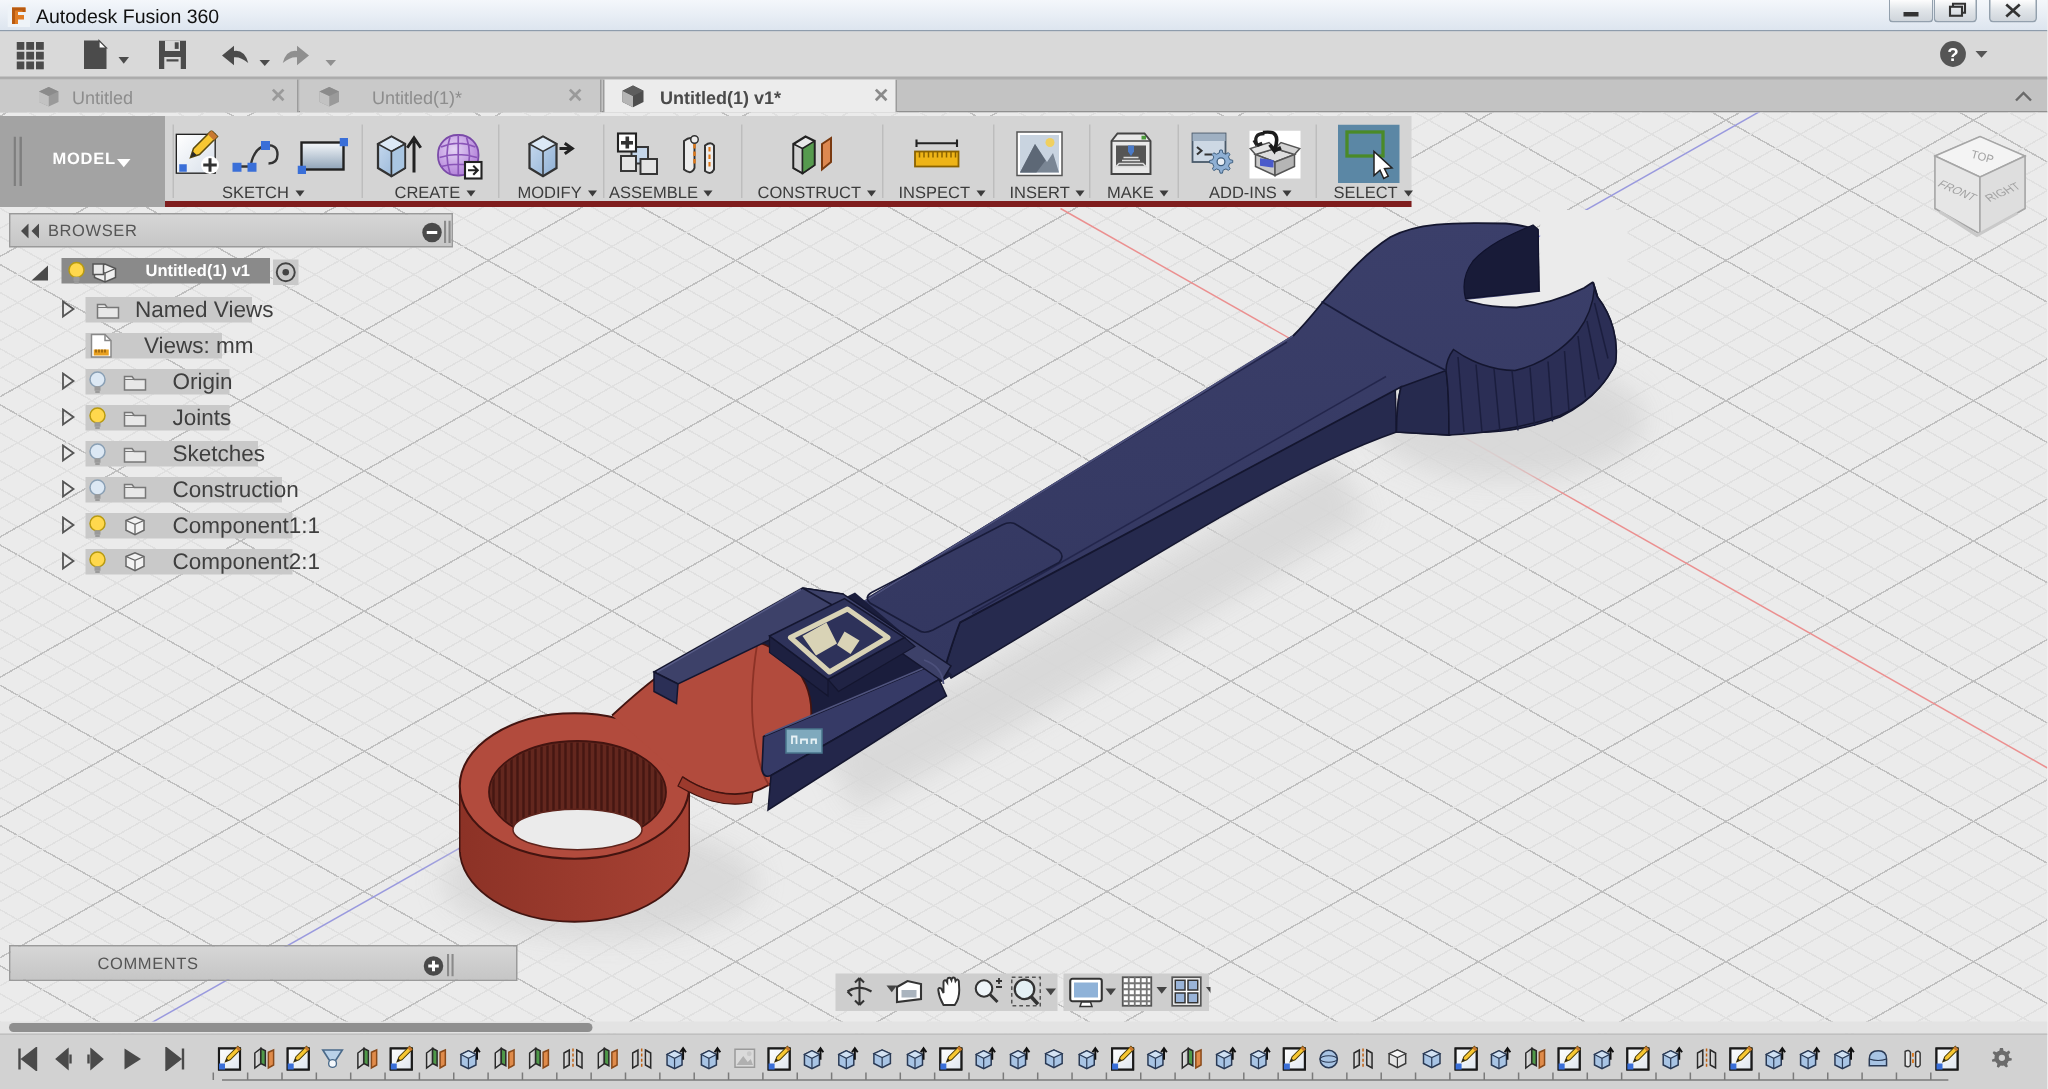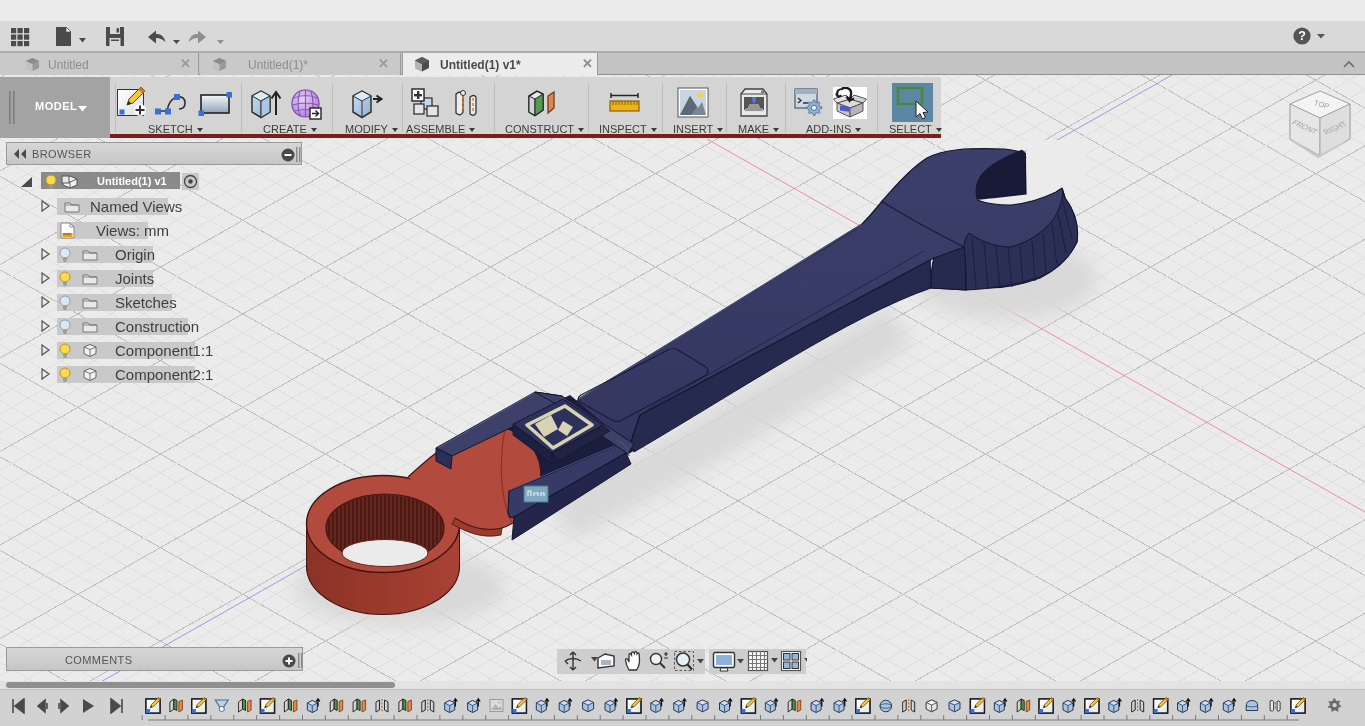--- a/index.html
+++ b/index.html
@@ -104,20 +104,38 @@
           <path d="M10 4.5 Q12 3 13 5 L13 13 Q12 15 10 13.8 Z" fill="#e9e9e9" stroke="#3a3a3a" stroke-width="1"></path>
           <path d="M8.2 5 L8.2 13" stroke="#e07818" stroke-width="1.2" stroke-dasharray="2.5 1.6"></path>
         </g>
 <g id="i-gear">
           <path d="M8 1.6 L9.3 1.6 L9.7 3.5 a4.8 4.8 0 0 1 1.9 .8 L13.3 3.4 L14.2 4.6 L13 6.1 a4.8 4.8 0 0 1 .5 2 L15.3 8.7 L15 10 L13 10.3 a4.8 4.8 0 0 1 -1 1.8 L12.6 14 L11.4 14.7 L9.9 13.3 a4.8 4.8 0 0 1 -2.1 .1 L6.4 14.8 L5.2 14.2 L5.6 12.2 a4.8 4.8 0 0 1 -1.4 -1.5 L2.2 10.8 L1.9 9.5 L3.7 8.6 a4.8 4.8 0 0 1 .2 -2.1 L2.4 5 L3.2 3.9 L5.1 4.5 a4.8 4.8 0 0 1 1.8 -1 L7.3 1.6 Z" fill="#6b6b6b"></path>
           <circle cx="8.6" cy="8.2" r="2.1" fill="#d2d2d2"></circle>
         </g>
 </defs>
     </svg>
 
+<div id="titlebar" class="abs">
+ <svg class="abs" style="left:5px;top:3px" width="15" height="15">
+        <rect x="0" y="0" width="15" height="15" fill="#eef3f8"></rect>
+        <path d="M3 13 L3 2 L12 2 L12 5 L7 5 L7 7 L11 7 L11 10 L7 10 L7 13 Z" fill="#e07b22"></path>
+        <path d="M3 2 L12 2 L12 5 L10 5 L10 4 L5 4 L5 13 L3 13 Z" fill="#b85a10"></path>
+      </svg>
+ <div class="tt">Autodesk Fusion 360</div>
+ <div class="winbtn" style="left:1259px;width:30px;"><svg width="28" height="13">
+          <rect x="9" y="8" width="10" height="3" fill="#333"></rect>
+        </svg></div>
+ <div class="winbtn" style="left:1289px;width:29px;"><svg width="27" height="13">
+          <rect x="10" y="4.5" width="8" height="6" fill="none" stroke="#333" stroke-width="1.4"></rect>
+          <path d="M12 4.5 L12 2.5 L20 2.5 L20 8.5 L18 8.5" fill="none" stroke="#333" stroke-width="1.4"></path>
+        </svg></div>
+ <div class="winbtn" style="left:1326px;width:32px;"><svg width="30" height="13">
+          <path d="M10.5 3 L19.5 11 M19.5 3 L10.5 11" stroke="#333" stroke-width="1.8"></path>
+        </svg></div>
+</div>
 
 <div id="qat" class="abs">
  <svg class="abs" style="left:11px;top:7px" width="19" height="19">
 <rect x="0.0" y="0.0" width="5.2" height="5.2" fill="#4b4b4b"></rect>
 <rect x="6.5" y="0.0" width="5.2" height="5.2" fill="#4b4b4b"></rect>
 <rect x="13.0" y="0.0" width="5.2" height="5.2" fill="#4b4b4b"></rect>
 <rect x="0.0" y="6.5" width="5.2" height="5.2" fill="#4b4b4b"></rect>
 <rect x="6.5" y="6.5" width="5.2" height="5.2" fill="#4b4b4b"></rect>
 <rect x="13.0" y="6.5" width="5.2" height="5.2" fill="#4b4b4b"></rect>
 <rect x="0.0" y="13.0" width="5.2" height="5.2" fill="#4b4b4b"></rect>
@@ -819,21 +837,21 @@
         <circle cx="6" cy="6" r="5" fill="#ffd84d" stroke="#b89a10" stroke-width="1"></circle>
         <rect x="4" y="10.5" width="4" height="3" fill="#9a9a9a"></rect>
         <rect x="4.5" y="13.5" width="3" height="1.5" fill="#9a9a9a"></rect>
       </svg>
 <svg class="abs" style="left:82px;top:292px" width="16" height="15">
         <path d="M2 4 L8 1.5 L14 4 L14 10.5 L8 13.5 L2 10.5 Z" fill="#f2f2f2" stroke="#666" stroke-width="1"></path>
         <path d="M2 4 L8 6.5 L14 4 M8 6.5 L8 13.5" fill="none" stroke="#666" stroke-width="0.9"></path>
       </svg>
 <div class="rt" style="left:115px;top:291px;background:none;">Component2:1</div>
 
-<div class="panelhdr" style="left:6px;top:572px;width:297px;height:24px;padding-left:20px;">
+<div class="panelhdr" style="left:6px;top:555px;width:339px;height:24px;padding-left:20px;">
  <span class="pt" style="left:58px;top:6px">COMMENTS</span>
  <svg class="abs" style="left:275px;top:6px" width="15" height="15">
           <circle cx="7" cy="7" r="6.5" fill="#4a4a4a"></circle>
           <rect x="3.5" y="6" width="7" height="2" fill="#fff"></rect>
           <rect x="6" y="3.5" width="2" height="7" fill="#fff"></rect>
         </svg>
  <svg class="abs" style="left:291px;top:5px" width="6" height="15">
           <rect x="0" y="0" width="1.4" height="15" fill="#8a8a8a"></rect>
           <rect x="3" y="0" width="1.4" height="15" fill="#8a8a8a"></rect>
         </svg>

